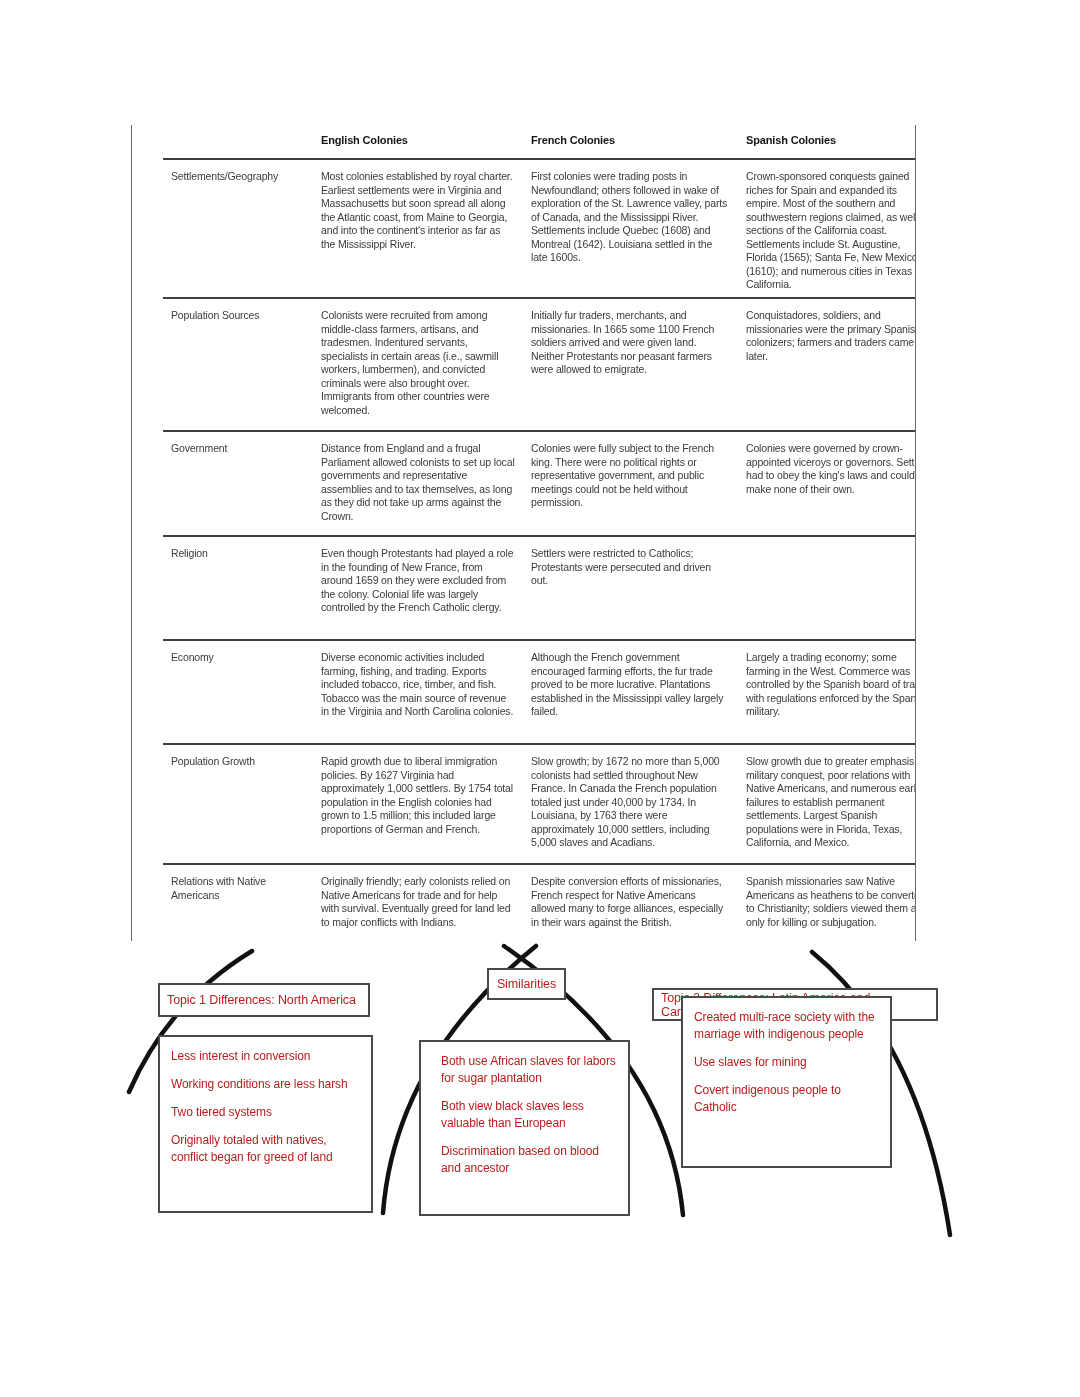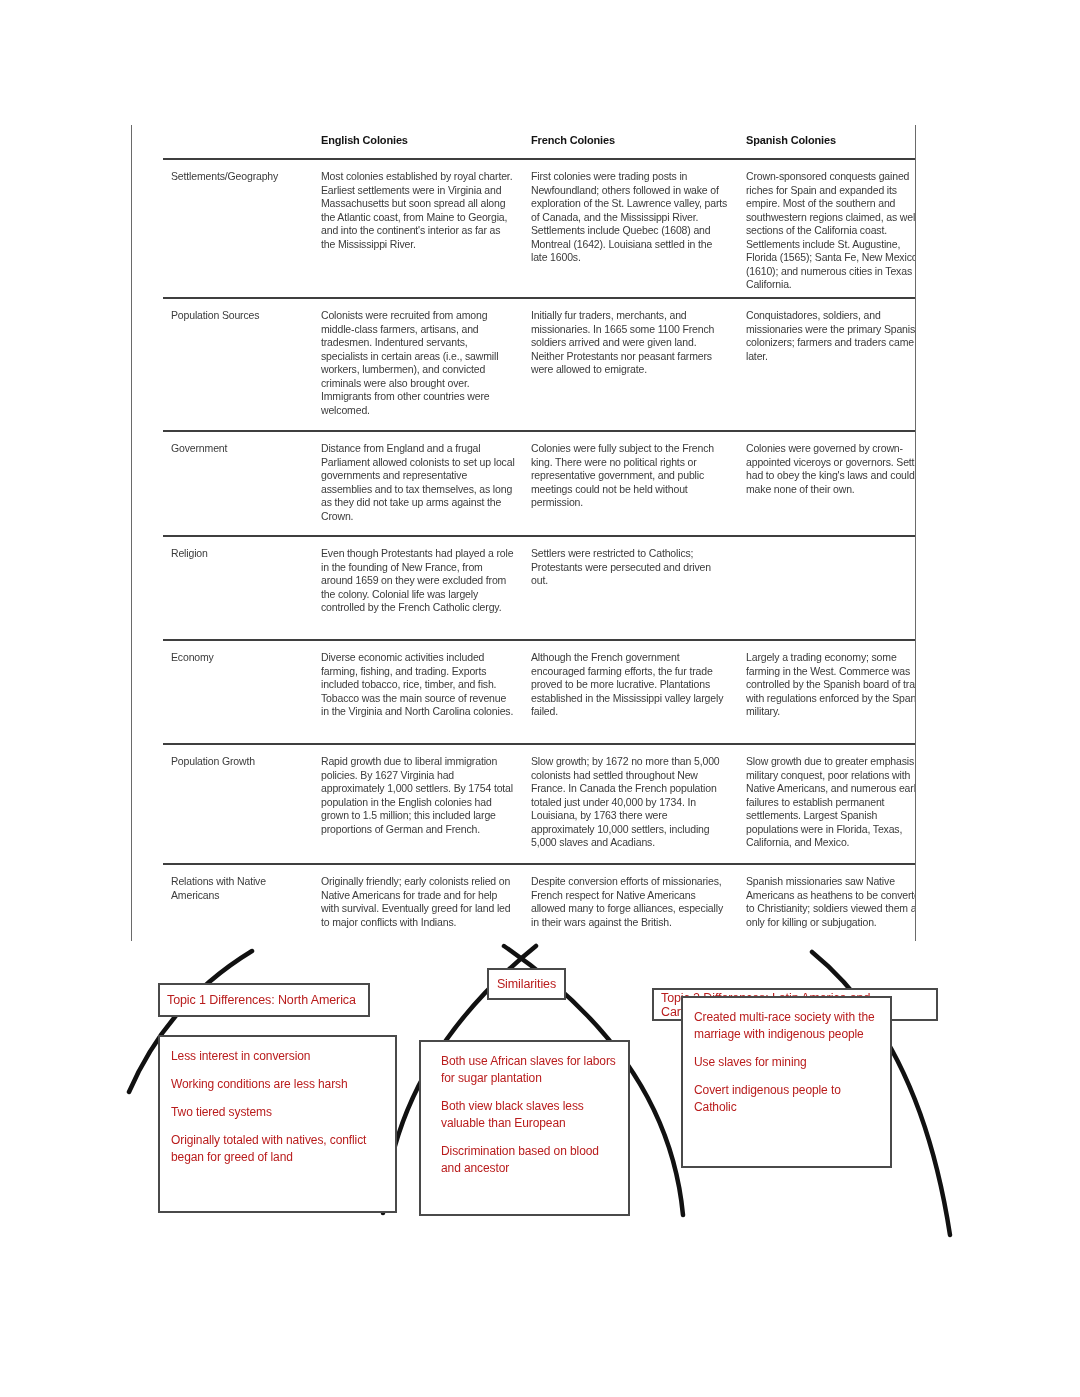--- a/index.html
+++ b/index.html
@@ -41,21 +41,21 @@
   .vtitle{
     display:flex;align-items:center;
     font-size:12.5px;letter-spacing:-0.1px;padding:0 7px;
   }
   .vtitle.centered{justify-content:center;}
   .vlist{padding:11px 9px 0 11px;font-size:12px;line-height:17px;letter-spacing:-0.1px;}
   .vlist p{margin:0 0 11px 0;}
   #topic1-title{left:158px;top:983px;width:212px;height:34px;}
   #similarities-title{left:487px;top:968px;width:79px;height:32px;}
   #topic2-title{left:652px;top:988px;width:286px;height:33px;}
-  #topic1-list{left:158px;top:1035px;width:239px;height:178px;}
+  #topic1-list{left:158px;top:1035px;width:215px;height:178px;}
   #similarities-list{left:419px;top:1040px;width:211px;height:176px;padding-left:20px;}
   #topic2-list{left:681px;top:996px;width:211px;height:172px;}
 </style>
 </head>
 <body>
 
 <div class="table-wrap">
 
   <div class="trow thead" style="height:33px">
     <div class="tcell lbl"></div>

